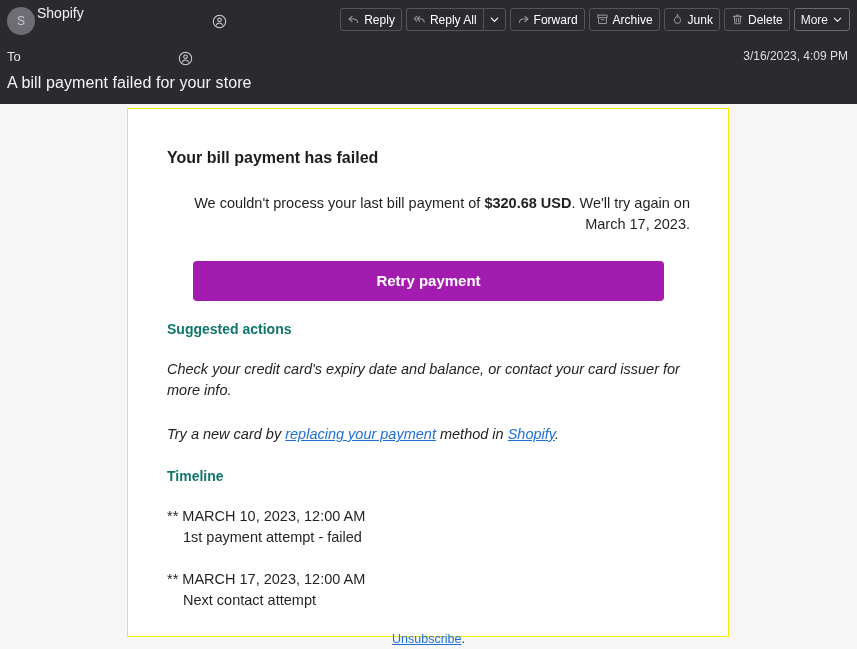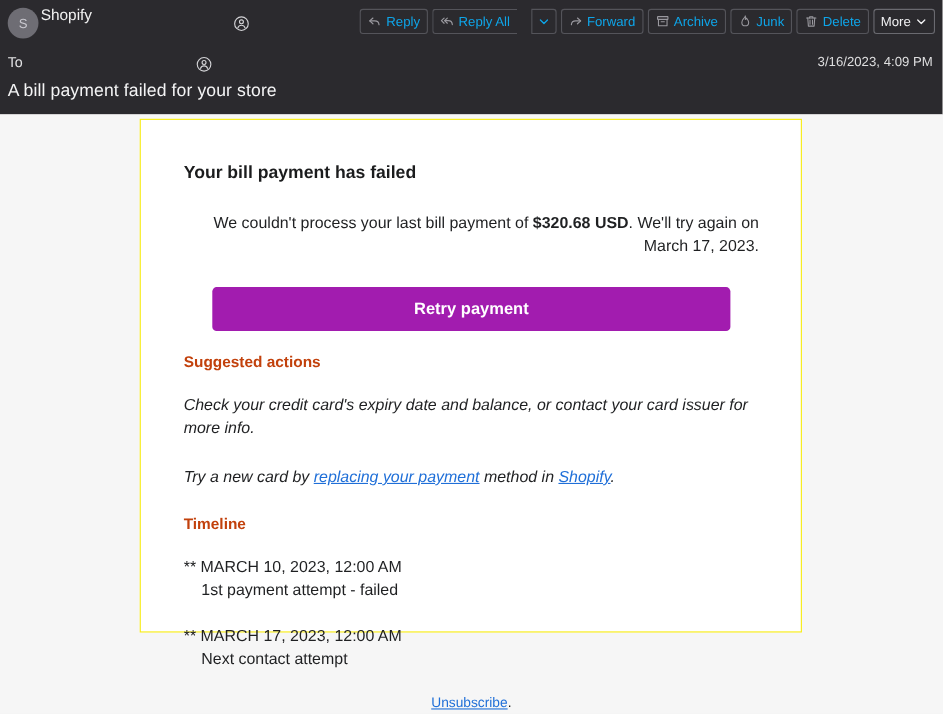--- a/index.html
+++ b/index.html
@@ -82,27 +82,27 @@
   }
   .tb-btn {
     display: flex;
     align-items: center;
     gap: 4px;
     height: 23px;
     padding: 0 6px;
     border: 1px solid #54545a;
     border-radius: 3px;
     background: transparent;
-    color: #0ea5e9;
+    color: #ffffff;
     font-size: 12px;
     font-family: "Liberation Sans", sans-serif;
     white-space: nowrap;
     cursor: default;
   }
-  .tb-split { display: flex; gap: 13px; }
+  .tb-split { display: flex; gap: 0; }
   .tb-split .tb-btn:first-child {
     border-top-right-radius: 0;
     border-bottom-right-radius: 0;
     border-right: none;
   }
   .tb-split .tb-caret {
     border-top-left-radius: 0;
     border-bottom-left-radius: 0;
     padding: 0 5px;
   }
@@ -119,21 +119,21 @@
   .body-area {
     position: relative;
     width: 857px;
     height: 545px;
     background: #f6f6f6;
   }
   .email-card {
     position: absolute;
     left: 127px; top: 4px;
     width: 602px;
-    height: 467px;
+    height: 529px;
     background: #ffffff;
     border: 1px solid #f7ec0a;
   }
   .email-inner {
     padding: 40px 38px 0 39px;
     color: #202123;
   }
 
   .e-h1 {
     margin: 0 0 26px 0;
@@ -166,21 +166,21 @@
     font-weight: bold;
     font-family: "Liberation Sans", sans-serif;
     text-align: center;
     cursor: pointer;
   }
 
   .e-h2 {
     margin: 0 0 22px 0;
     font-size: 14px;
     font-weight: bold;
-    color: #c2410c;
+    color: #0f766e;
   }
   .e-it {
     margin: 0 0 23px 0;
     font-size: 14.5px;
     line-height: 21px;
     font-style: italic;
     color: #1f2022;
   }
   .e-link {
     color: #1f6fd8;

